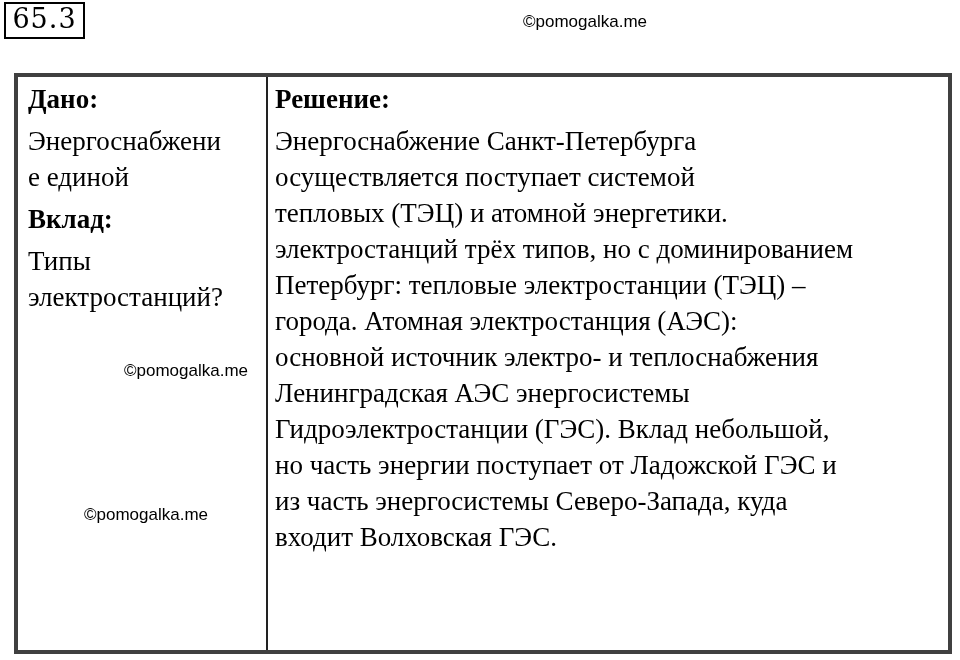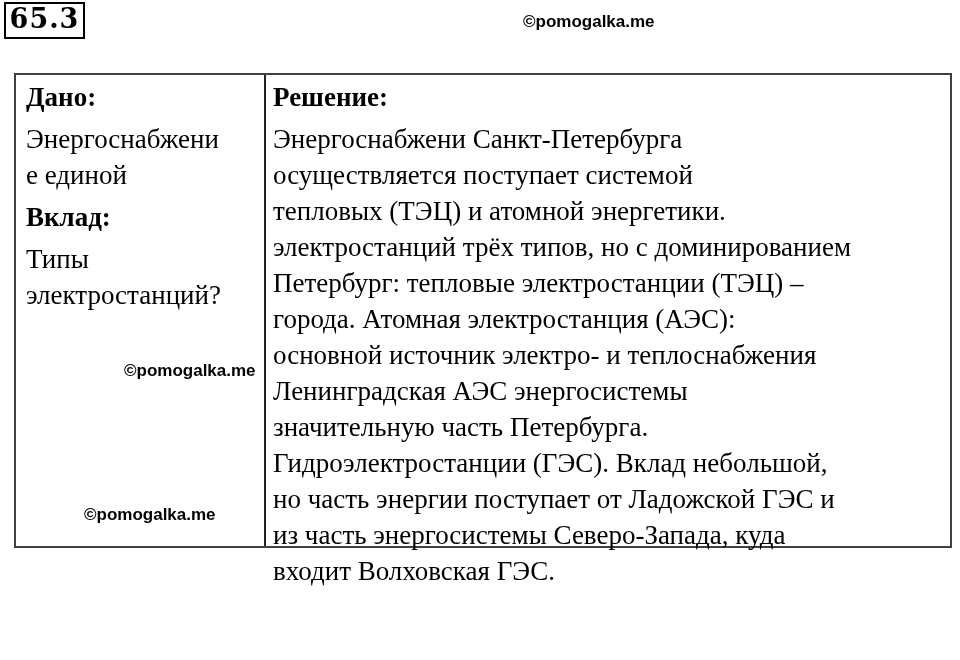--- a/index.html
+++ b/index.html
@@ -1,28 +1,28 @@
 <!DOCTYPE html>
 <html><head>
   <meta charset="utf-8">
   <style>
     html, body { margin: 0; padding: 0; background: #ffffff; }
     body { width: 960px; height: 660px; position: relative; overflow: hidden;
       font-family: "Liberation Serif", "DejaVu Serif", serif; color: #000; }
     .num-box { position: absolute; left: 4px; top: 2px; width: 77px; height: 33px;
       border: 2px solid #000; box-sizing: content-box; }
     .num-text { position: absolute; left: 0; right: 0; top: -1px; text-align: center;
-      font-family: "DejaVu Serif", serif; font-weight: bold; font-size: 27px; letter-spacing: 1px; }
+      font-family: "DejaVu Serif", serif; font-weight: normal; font-size: 27px; letter-spacing: 1px; }
     .wm { position: absolute; font-family: "Liberation Sans", "DejaVu Sans", sans-serif;
-      font-weight: bold; font-size: 17px; color: #000; white-space: nowrap; }
+      font-weight: normal; font-size: 17px; color: #000; white-space: nowrap; }
     .wm-top { left: 523px; top: 12px; }
     .wm-mid { left: 124px; top: 361px; }
     .wm-low { left: 84px; top: 505px; }
-    .table { position: absolute; left: 14px; top: 73px; width: 938px; height: 475px;
-      border: 2px solid #404040; box-sizing: border-box; }
+    .table { position: absolute; left: 14px; top: 73px; width: 938px; height: 581px;
+      border: 4px solid #404040; box-sizing: border-box; }
     .divider { position: absolute; left: 248px; top: 0; bottom: 0; width: 2px; background: #222; }
     .col-left { position: absolute; left: 10px; top: 4px; width: 232px; }
     .col-right { position: absolute; left: 257px; top: 4px; width: 680px; }
     .line { font-size: 27px; line-height: 36px; height: 36px; white-space: nowrap; }
     .head { font-weight: bold; font-size: 27px; line-height: 36px; height: 36px; margin-bottom: 6px; }
     .left-gap { height: 6px; }
   </style>
 </head>
 <body>
 
@@ -38,29 +38,28 @@
     <div class="line">Энергоснабжени</div>
     <div class="line">е единой</div>
     <div class="left-gap"></div>
     <div class="head">Вклад:</div>
     <div class="line">Типы</div>
     <div class="line">электростанций?</div>
   </div>
 
   <div class="col-right">
     <div class="head">Решение:</div>
-    <div class="line">Энергоснабжени Санкт-Петербурга</div>
+    <div class="line">Энергоснабжение Санкт-Петербурга</div>
     <div class="line">осуществляется поступает системой</div>
     <div class="line">тепловых (ТЭЦ) и атомной энергетики.</div>
     <div class="line">электростанций трёх типов, но с доминированием</div>
     <div class="line">Петербург: тепловые электростанции (ТЭЦ) –</div>
     <div class="line">города. Атомная электростанция (АЭС):</div>
     <div class="line">основной источник электро- и теплоснабжения</div>
     <div class="line">Ленинградская АЭС энергосистемы</div>
-    <div class="line">значительную часть Петербурга.</div>
     <div class="line">Гидроэлектростанции (ГЭС). Вклад небольшой,</div>
     <div class="line">но часть энергии поступает от Ладожской ГЭС и</div>
     <div class="line">из часть энергосистемы Северо-Запада, куда</div>
     <div class="line">входит Волховская ГЭС.</div>
   </div>
 </div>
 
 <div class="wm wm-top">©pomogalka.me</div>
 <div class="wm wm-mid">©pomogalka.me</div>
 <div class="wm wm-low">©pomogalka.me</div>

